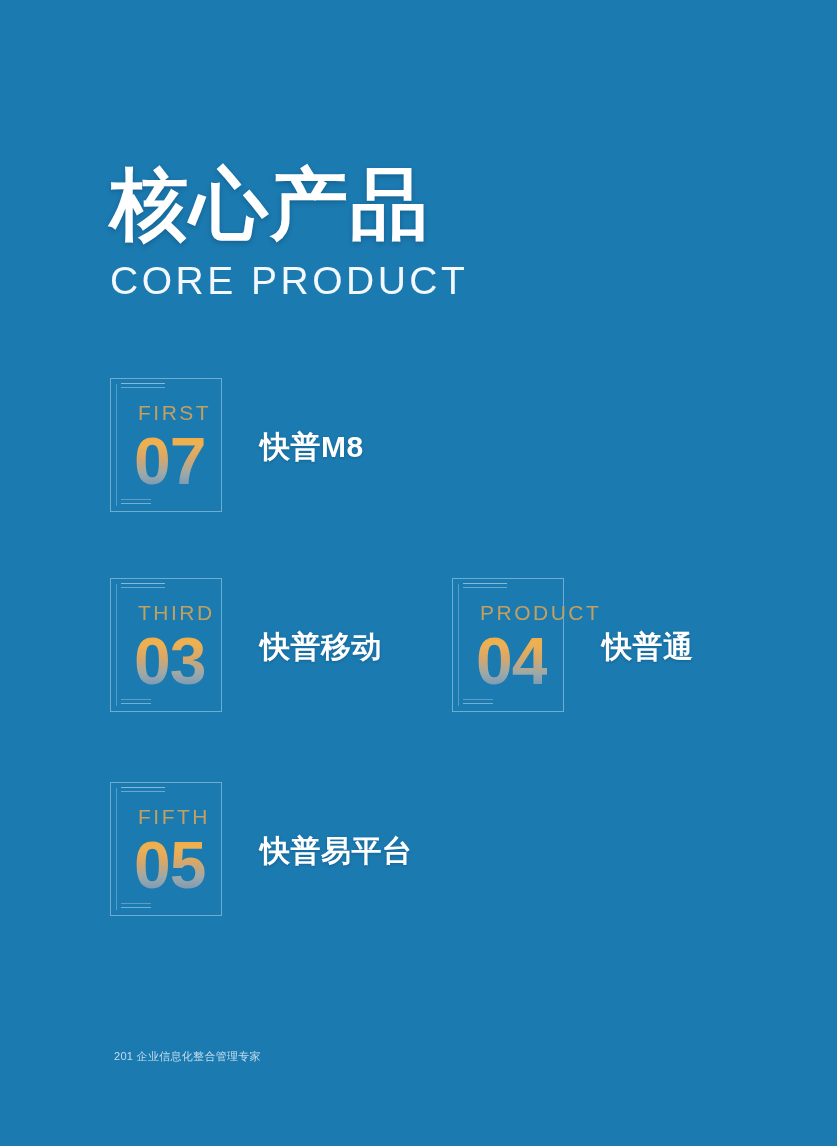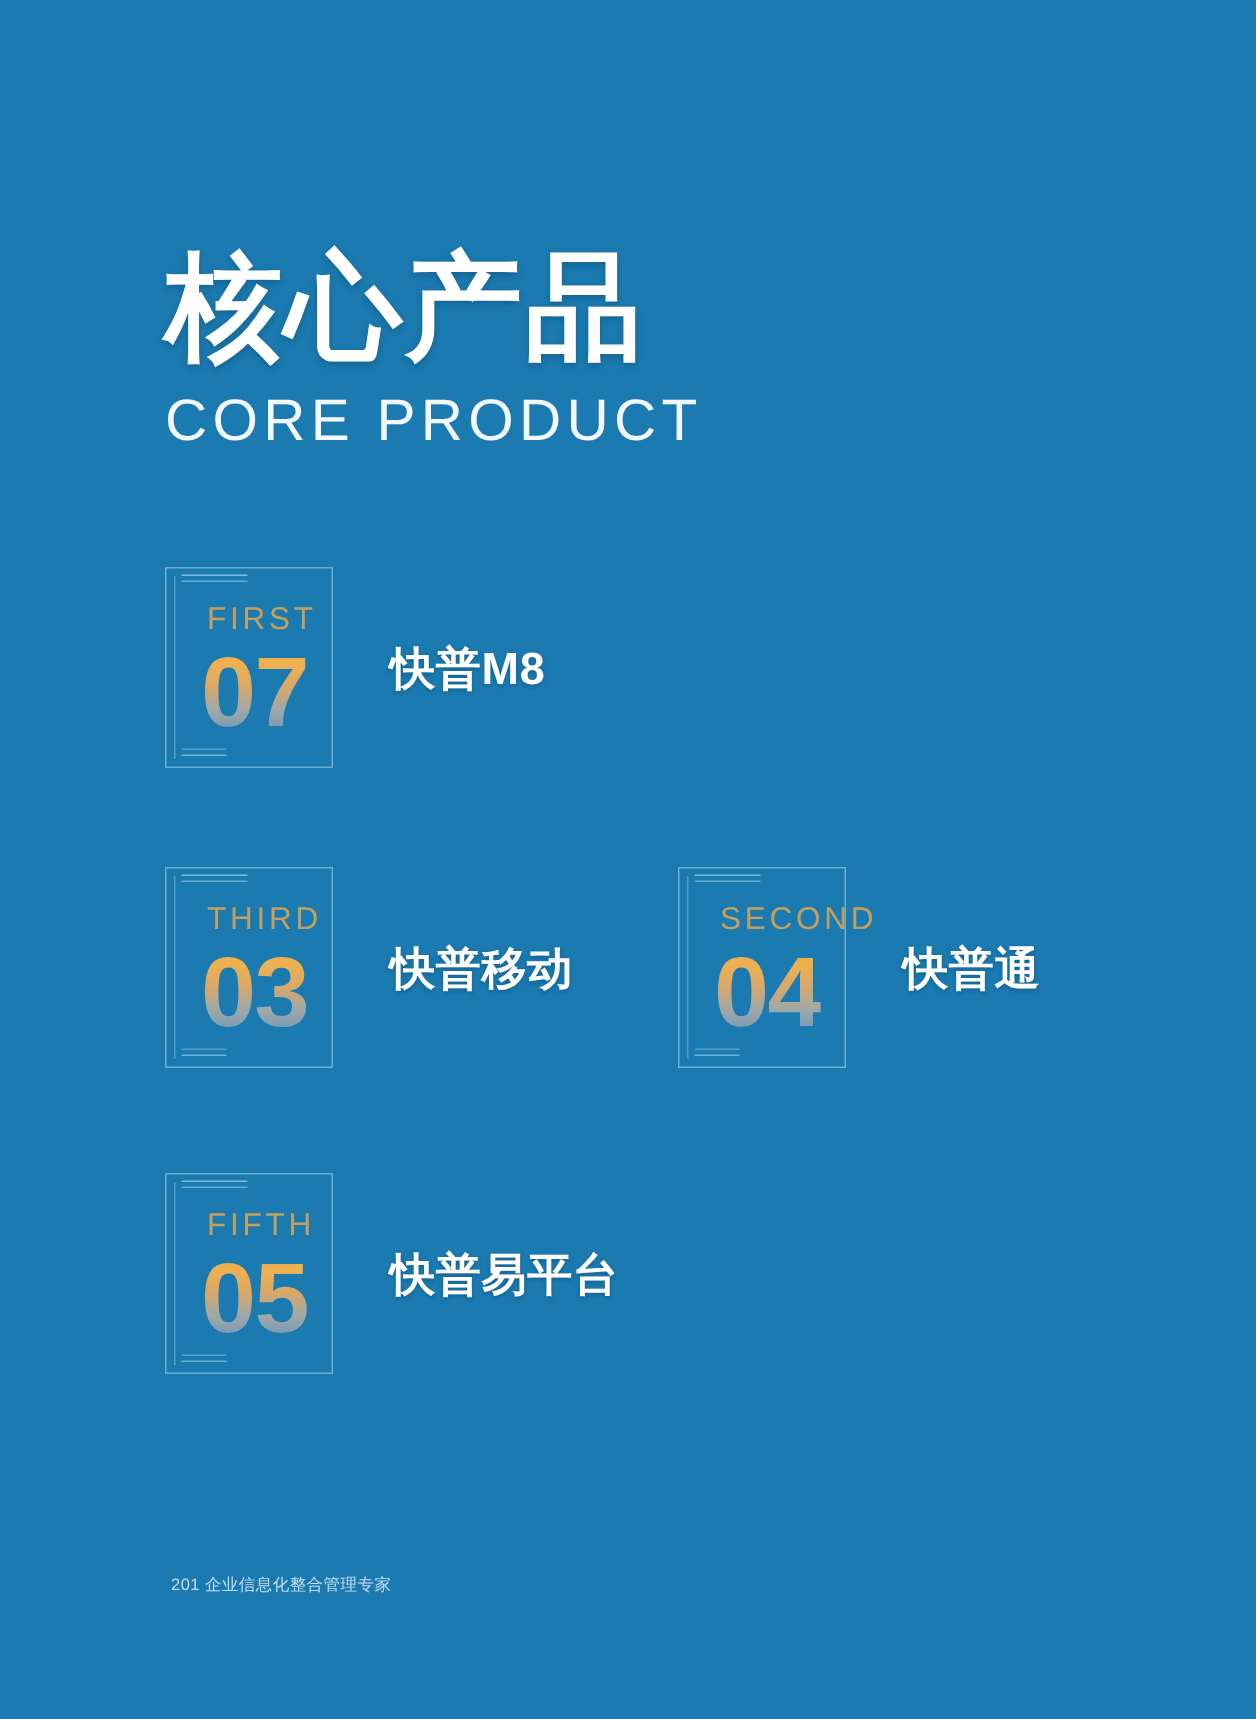--- a/index.html
+++ b/index.html
@@ -212,21 +212,21 @@
     <div class="product">快普移动</div>
   </div>
 
   <div class="card card-r2c2">
     <div class="frame">
       <div class="frame-tick-top"></div>
       <div class="frame-tick-top2"></div>
       <div class="frame-tick-bot"></div>
       <div class="frame-tick-bot2"></div>
     </div>
-    <div class="ordinal">SECOND</div>
+    <div class="ordinal">PRODUCT</div>
     <div class="number">04</div>
     <div class="product">快普通</div>
   </div>
 
   <div class="card card-r3c1">
     <div class="frame">
       <div class="frame-tick-top"></div>
       <div class="frame-tick-top2"></div>
       <div class="frame-tick-bot"></div>
       <div class="frame-tick-bot2"></div>

